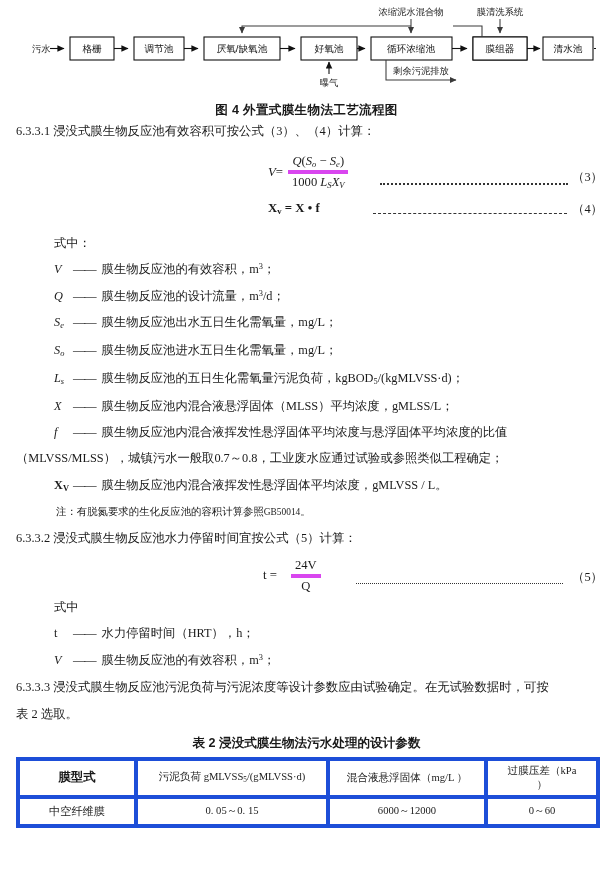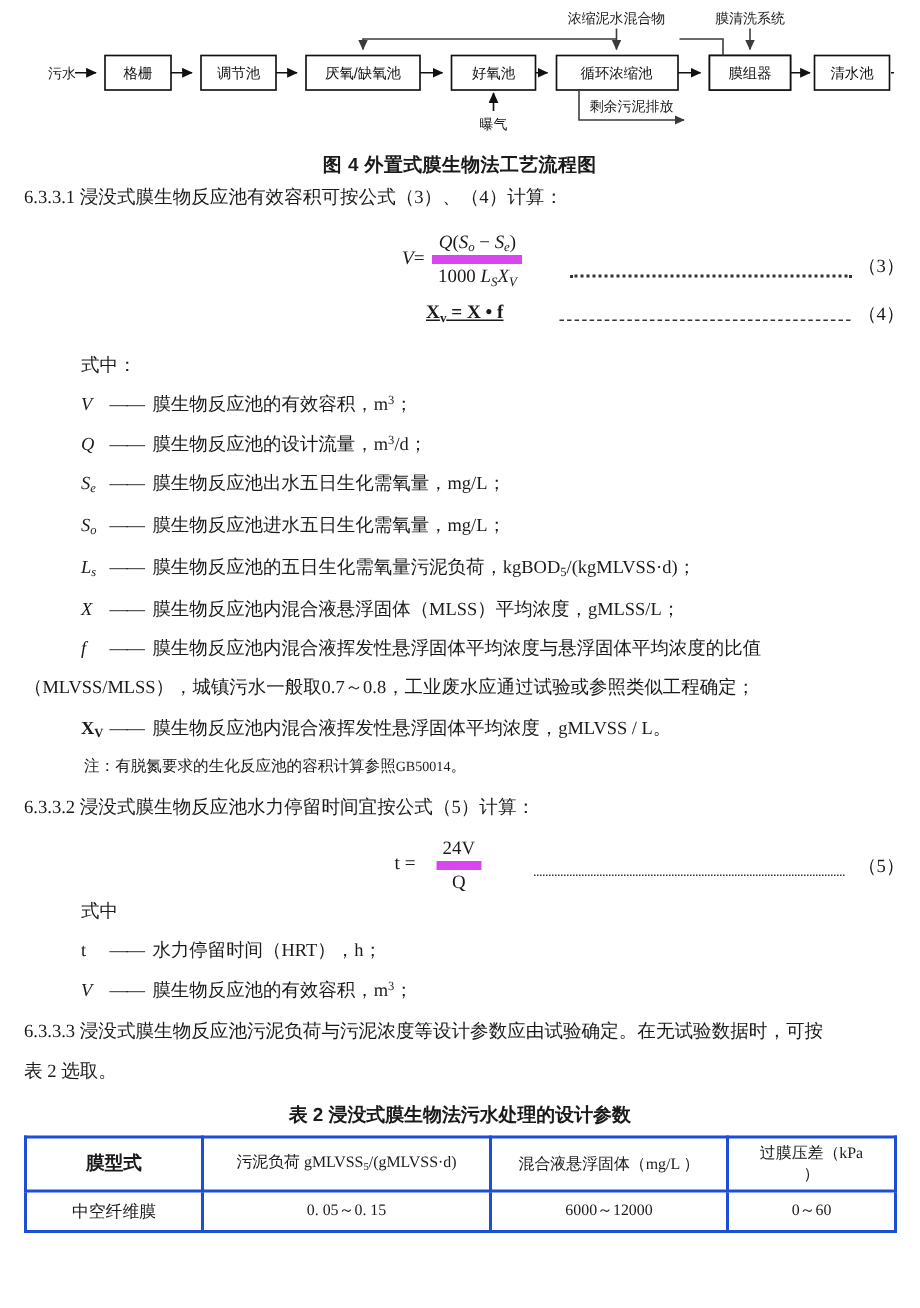--- a/index.html
+++ b/index.html
@@ -107,21 +107,21 @@
 
   .frac {
     position: absolute;
     display: inline-flex;
     flex-direction: column;
     align-items: center;
     font-size: 12.6px;
   }
   .frac .num {
     padding: 0 4px 1px 4px;
-    border-bottom: 6px solid #d946ef;
+    border-bottom: 4px solid #d946ef;
     white-space: nowrap;
     text-align: center;
   }
   .frac .den {
     padding: 1px 4px 0 4px;
     white-space: nowrap;
   }
   .it { font-style: italic; }
   .sub { font-size: 0.68em; vertical-align: -0.28em; }
   .sup { font-size: 0.68em; vertical-align: 0.45em; }
@@ -149,21 +149,21 @@
     font-family: "Liberation Sans", "DejaVu Sans", sans-serif;
     margin: 10px 0 5px 0;
   }
   table.params {
     border-collapse: collapse;
     width: 580px;
     margin: 0 auto 12px auto;
     table-layout: fixed;
   }
   table.params td, table.params th {
-    border: 2px solid #1d4ed8;
+    border: 4px solid #1d4ed8;
     text-align: center;
     padding: 3px 16px;
     font-size: 10.6px;
     font-weight: normal;
   }
   table.params thead th {
     height: 21px;
   }
   table.params thead th.first {
     font-size: 12.4px;
@@ -284,21 +284,21 @@
     <span style="position:absolute; left:252px; top:14px; font-size:12.8px;"><span class="it">V</span>=</span>
     <span class="frac" style="left:272px; top:3px;">
       <span class="num"><span class="it">Q</span>(<span class="it">S<span class="sub">o</span></span> − <span class="it">S<span class="sub">e</span></span>)</span>
       <span class="den">1000 <span class="it">L<span class="sub">S</span></span><span class="it">X<span class="sub">V</span></span></span>
     </span>
     <span class="leader-dots" style="left:364px; top:32px; width:188px;"></span>
     <span class="eq-num" style="left:556px; top:18px;">（3）</span>
   </div>
 
   <div class="formula-row f2">
-    <span style="position:absolute; left:268px; top:2px; font-size:12.8px; font-weight:bold;text-decoration:underline;">X<span class="sub">v</span> = X • f</span>
+    <span style="position:absolute; left:252px; top:2px; font-size:12.8px; font-weight:bold;">X<span class="sub">v</span> = X • f</span>
     <span class="leader-dash" style="left:357px; top:14px; width:194px;"></span>
     <span class="eq-num" style="left:556px; top:2px;">（4）</span>
   </div>
 
   <p class="shizhong">式中：</p>
 
   <p class="hang">
     <span class="sym it">V</span><span class="dash">——</span><span>膜生物反应池的有效容积，</span><span>m</span><span class="sup">3</span><span>；</span>
   </p>
   <p class="hang">

